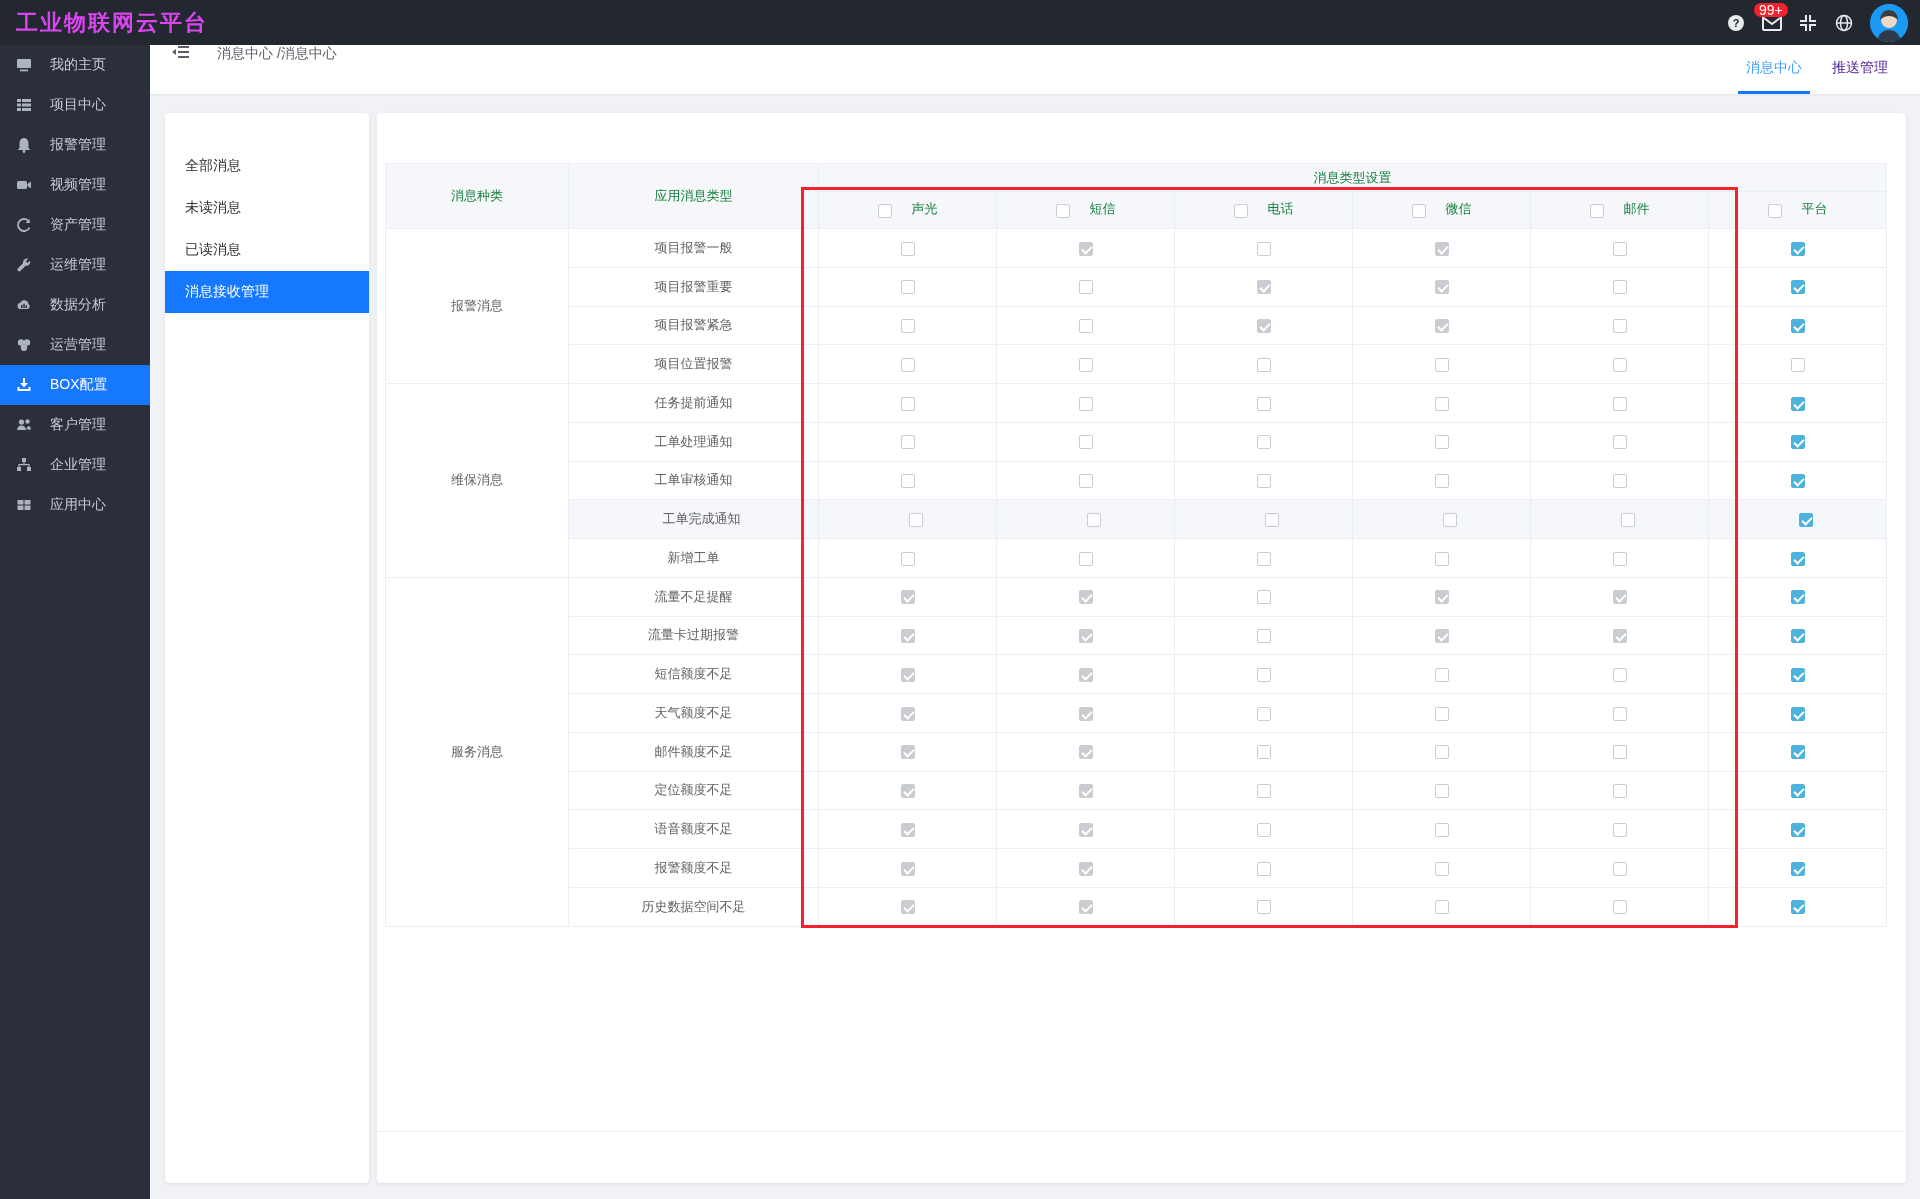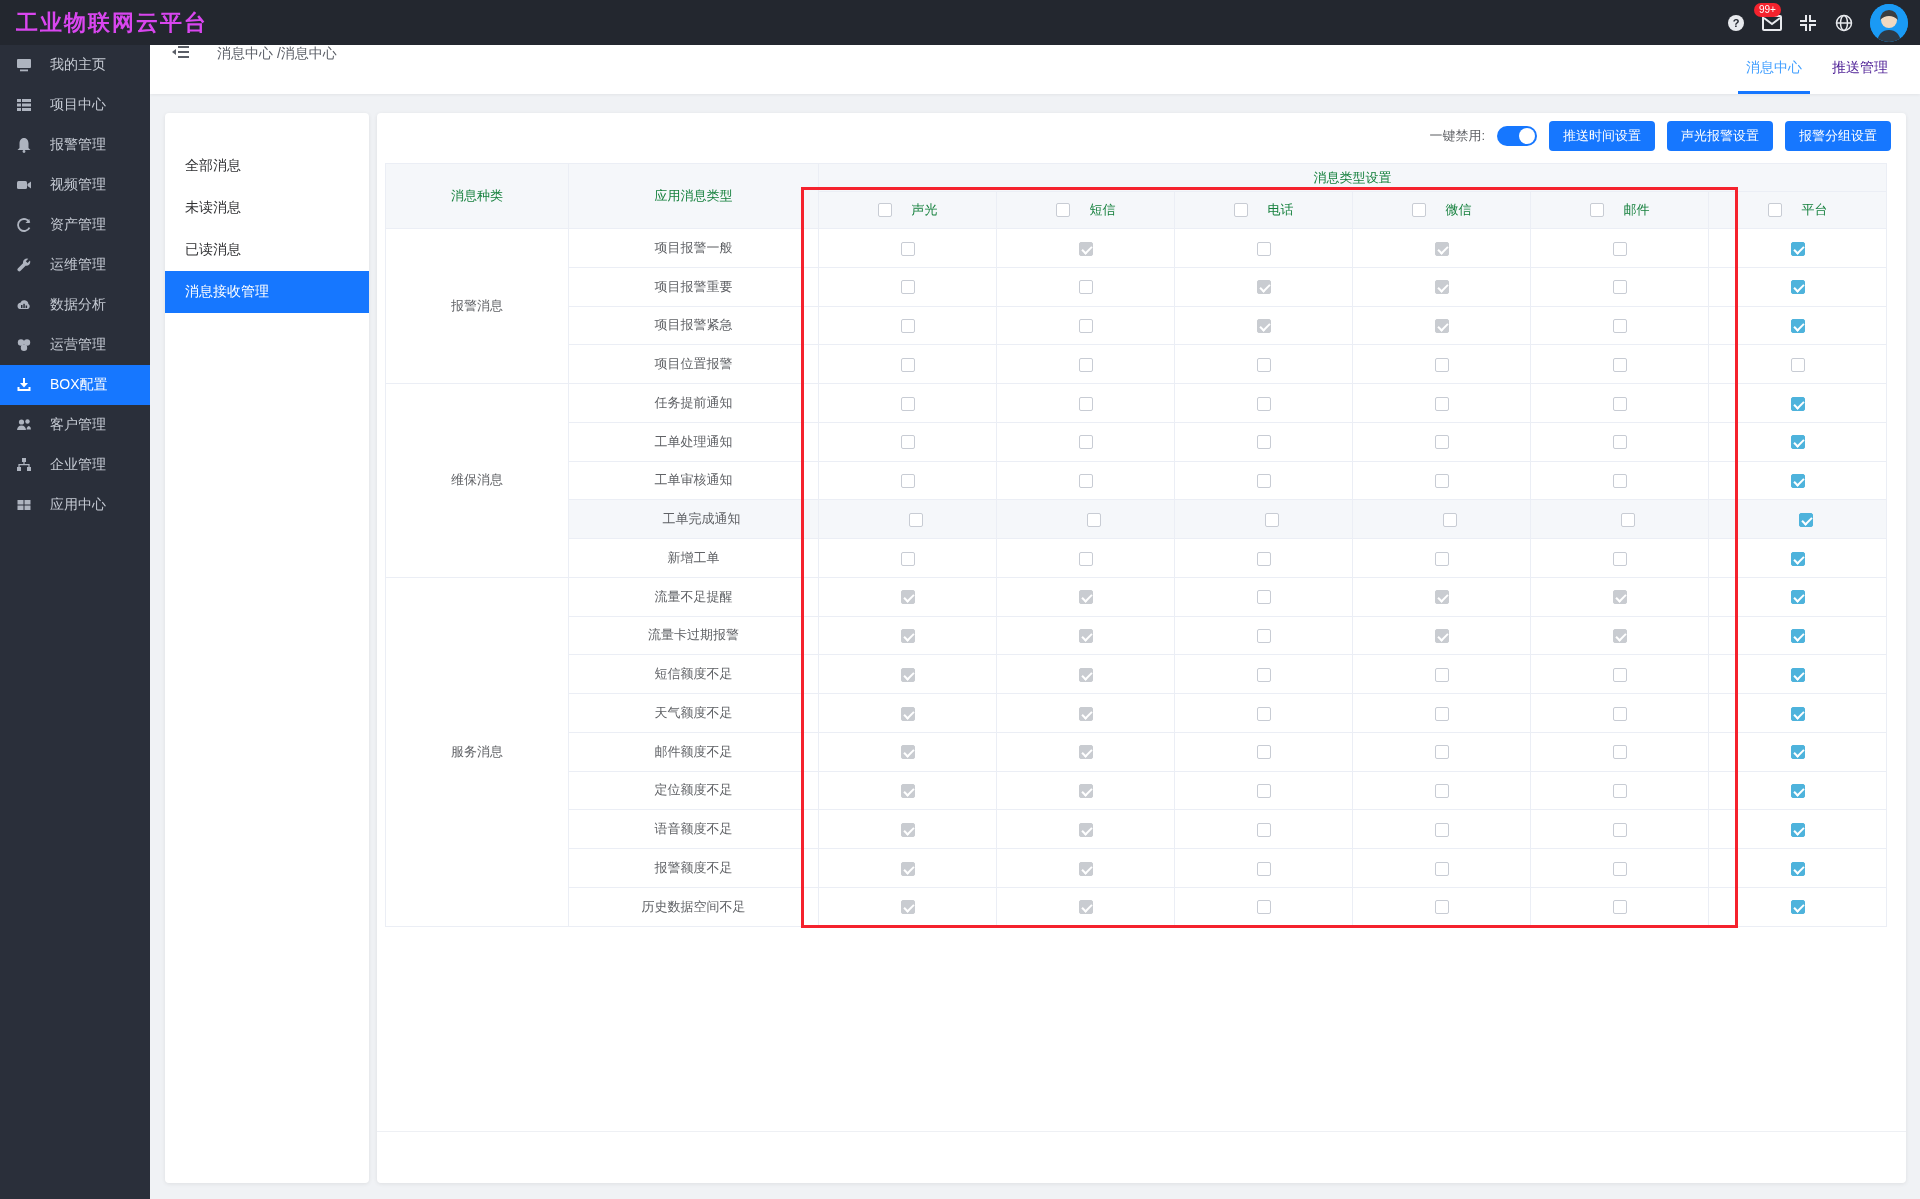--- a/index.html
+++ b/index.html
@@ -6,21 +6,21 @@
   html,body { width:1920px; height:1199px; overflow:hidden; background:#f0f2f5;
     font-family:"Liberation Sans","DejaVu Sans",sans-serif; }
 
   
   #topbar { position:absolute; left:0; top:0; width:1920px; height:45px; background:#23272f; z-index:30;
     display:flex; align-items:center; }
   #app-title { color:#d946ef; font-size:22px; font-weight:bold; letter-spacing:2px; padding-left:16px; }
   #topbar-right { position:absolute; right:12px; top:0; height:45px; display:flex; align-items:center; gap:16px; }
   .tb-icon { width:20px; height:20px; color:#e8eaee; display:flex; align-items:center; justify-content:center; position:relative; }
   .tb-icon svg { display:block; }
-  #badge { position:absolute; left:-8px; top:-10px; background:#f5222d; color:#fff; font-size:10px; line-height:14px;
+  #badge { position:absolute; left:-8px; top:-10px; background:#f5222d; color:#fff; font-size:14px; line-height:14px;
     padding:0 5px; border-radius:8px; white-space:nowrap; }
   #avatar { width:38px; height:38px; border-radius:50%; background:#1a9af5; overflow:hidden; position:relative; }
 
   
   #sidebar { position:absolute; left:0; top:45px; width:150px; height:1154px; background:#2a2f3a; z-index:20; }
   .side-item { height:40px; display:flex; align-items:center; color:#c6cbd4; font-size:14px; cursor:pointer; }
   .side-item .s-icon { width:16px; height:16px; margin-left:16px; margin-right:18px; color:#aeb4bf; display:flex; align-items:center; justify-content:center; }
   .side-item.active { background:#1677ff; color:#fff; }
   .side-item.active .s-icon { color:#fff; }
 
@@ -62,21 +62,21 @@
   #msg-table tbody td { color:#606266; background:#fff; }
   #msg-table tbody td.group-cell { background:#fff; color:#606266; }
   #msg-table tbody tr.hl td:not(.group-cell) { background:#f5f7fa;padding-left:16px; }
 
   .cb { display:inline-block; width:14px; height:14px; border:1px solid #c8ccd4; border-radius:2px;
     background:#fff; position:relative; vertical-align:middle; cursor:pointer; }
   .cb-gray { background:#c9ccd1; border-color:#c9ccd1; }
   .cb-blue { background:#4eb3dc; border-color:#4eb3dc; }
   .cb-gray::after, .cb-blue::after { content:""; position:absolute; left:4px; top:1px; width:4px; height:8px;
     border-right:2px solid #fff; border-bottom:2px solid #fff; transform:rotate(45deg); }
-  .hdr-cb-wrap { display:inline-flex; align-items:center; gap:20px; }
+  .hdr-cb-wrap { display:inline-flex; align-items:flex-end; gap:20px; }
 
   
   #red-rect { position:absolute; left:424px; top:74px; width:937px; height:741px; border:3px solid #f5222d;
     z-index:9; pointer-events:none; }
 </style>
 </head>
 <body>
 
 <div id="topbar">
   <div id="app-title">工业物联网云平台</div>
@@ -261,29 +261,20 @@
 </div>
 
 <div id="left-card">
     <div class="menu-item">全部消息</div>
     <div class="menu-item">未读消息</div>
     <div class="menu-item">已读消息</div>
     <div class="menu-item active">消息接收管理</div>
   </div>
 
 <div id="main-card">
-  <div id="toolbar">
-    <span id="disable-label">一键禁用:</span>
-    <div id="toggle">
-        <div class="knob"></div>
-      </div>
-  <button class="btn">推送时间设置</button>
-      <button class="btn">声光报警设置</button>
-      <button class="btn">报警分组设置</button>
-    </div>
   <table id="msg-table">
       <colgroup>
         <col style="width: 183px;">
         <col style="width: 250px;">
         <col style="width: 178px;">
         <col style="width: 178px;">
         <col style="width: 178px;">
         <col style="width: 178px;">
         <col style="width: 178px;">
         <col style="width: 178px;">

